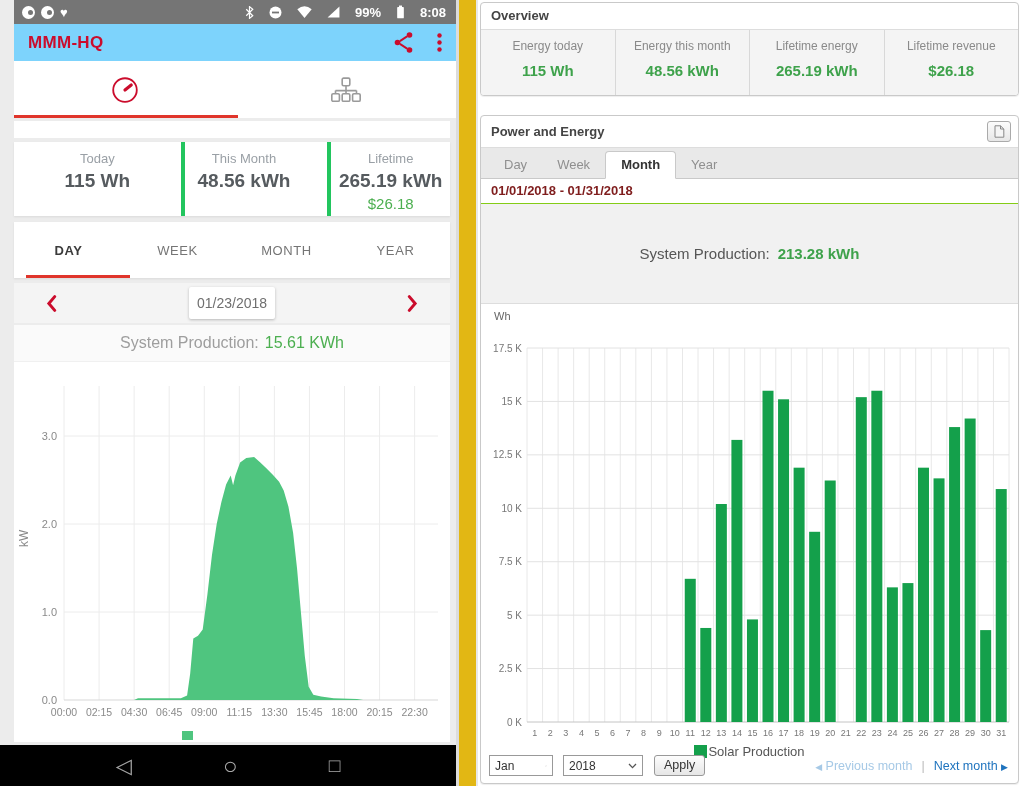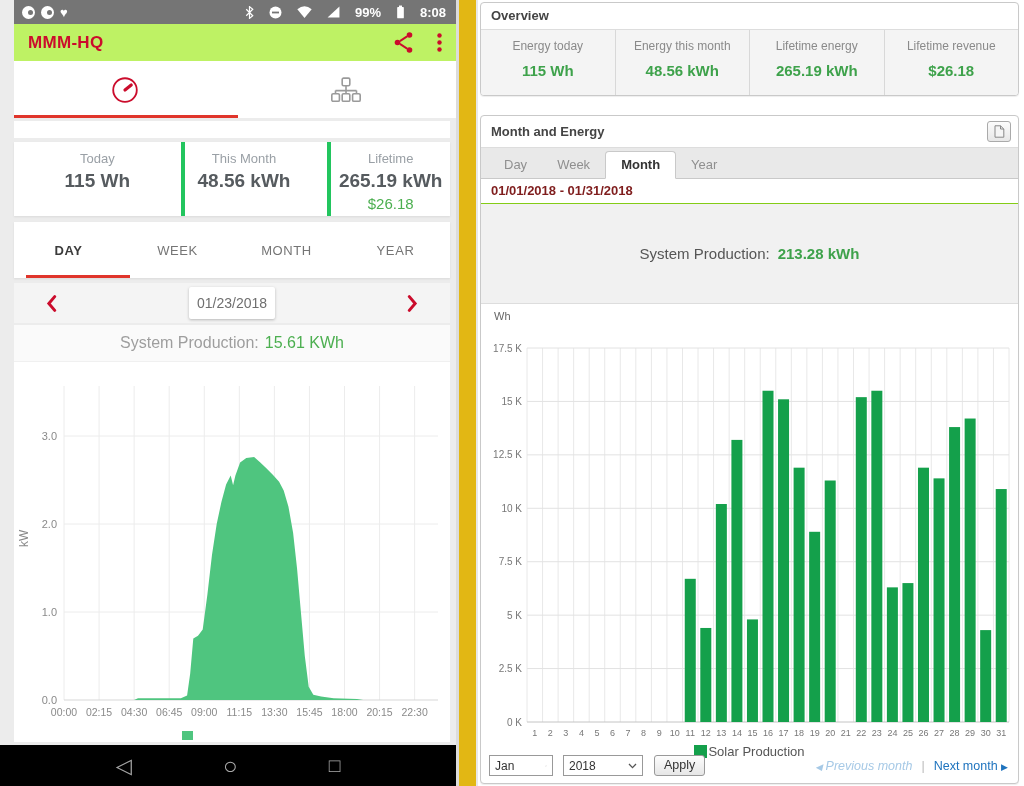--- a/index.html
+++ b/index.html
@@ -12,21 +12,21 @@
   .status-bar { position:absolute; left:14px; top:0; right:0; height:24px;
     background:var(--status-gray,#757575); display:flex; align-items:center;
     padding:0 10px 0 8px; gap:6px; color:#fff; }
   .sb-spacer { flex:1; }
   .circ { width:13px; height:13px; border-radius:50%; background:#fff; position:relative; display:inline-block; }
   .circ::after { content:""; position:absolute; right:2px; top:4px; width:5px; height:5px;
     border-radius:50%; background:var(--status-gray,#757575); }
   .heart { color:#fff; font-size:13px; line-height:13px; }
   .sb-right { display:flex; align-items:center; gap:15px; }
   .sb-pct, .sb-time { font-size:13px; font-weight:bold; color:#fff; }
-  .app-bar { position:absolute; left:14px; top:24px; right:0; height:37px; background:#bef264;
+  .app-bar { position:absolute; left:14px; top:24px; right:0; height:37px; background:#7dd3fc;
     display:flex; align-items:center; padding:0 14px; }
   .app-title { color:var(--accent-red,#cb0c2c); font-weight:bold; font-size:17px; letter-spacing:.3px; }
   .app-actions { margin-left:auto; display:flex; align-items:center; gap:24px; }
   .view-tabs { position:absolute; left:14px; top:61px; right:0; height:57px; background:#fff; display:flex; }
   .view-tab { flex:1; display:flex; align-items:center; justify-content:center; }
   .view-underline { position:absolute; left:0; bottom:0; width:224px; height:3px;
     background:var(--underline-red,#e0352b); }
   .partial-card { position:absolute; left:14px; top:121px; right:6px; height:17px; background:#fff; }
   .summary-card { position:absolute; left:14px; top:142px; right:6px; height:74px; background:#fff;
     display:flex; box-shadow:0 1px 2px rgba(0,0,0,.08); }
@@ -95,21 +95,21 @@
   .legend-text { font-size:13px; color:#555; }
   .pe-controls { position:absolute; left:8px; right:10px; bottom:7px; display:flex; align-items:center; }
   .select-box { display:flex; align-items:center; justify-content:space-between;
     border:1px solid #999; background:#fff; height:21px; padding:0 5px; font-size:12px;
     color:#333; cursor:pointer; }
   .sel-month { width:64px; margin-right:10px;gap:31px; }
   .sel-year  { width:80px; margin-right:11px; }
   .apply-btn { border:1px solid #999; border-radius:3px; background:linear-gradient(#fdfdfd,#e6e6e6);
     padding:2px 9px 3px; font-size:12.5px; color:#333; cursor:pointer; }
   .pager { margin-left:auto; display:flex; align-items:center; gap:9px; font-size:12.5px; }
-  .pager-prev { color:var(--link-disabled,#a6c9e6); cursor:default;font-style:italic; }
+  .pager-prev { color:var(--link-disabled,#a6c9e6); cursor:default; }
   .pager-next { color:var(--link-blue,#1e73be); cursor:pointer; }
   .pager-sep { color:#bbb; }
   .arrow { font-size:9px; }
   svg text { font-family:"Liberation Sans", sans-serif; }
 </style>
 </head>
 <body>
 
 <div class="root">
 
@@ -287,21 +287,21 @@
         </div>
         <div class="ov-cell">
           <div class="ov-label">Lifetime revenue</div>
           <div class="ov-value">$26.18</div>
         </div>
       </div>
     </div>
 
     <div class="panel pe-panel">
       <div class="pe-header">
-        <span class="pe-title">Month and Energy</span>
+        <span class="pe-title">Power and Energy</span>
         <span class="export-btn">
           <svg width="12" height="13" viewBox="0 0 12 13">
               <path d="M2 0.8 H7.5 L10.8 4 V12.2 H2 Z" fill="#f5f5f5" stroke="#888" stroke-width="1"></path>
               <path d="M7.5 0.8 V4 H10.8" fill="none" stroke="#888" stroke-width="1"></path>
             </svg>
         </span>
       </div>
       <div class="pe-tabs">
         <span class="pe-tab">Day</span>
         <span class="pe-tab">Week</span>

